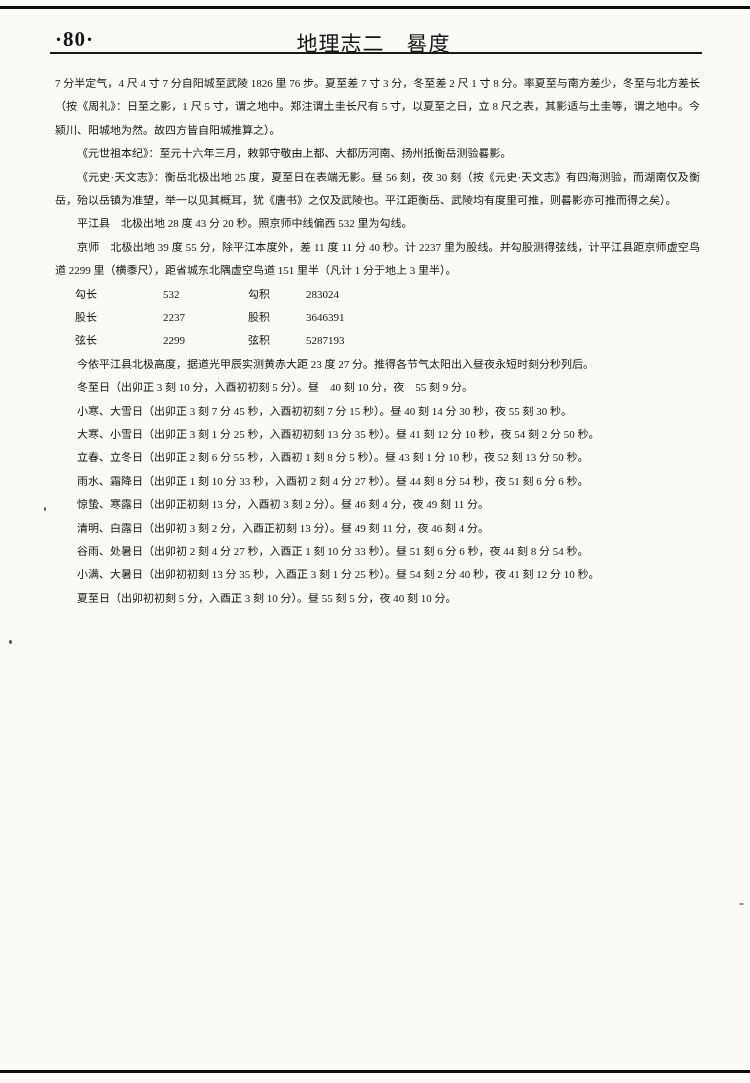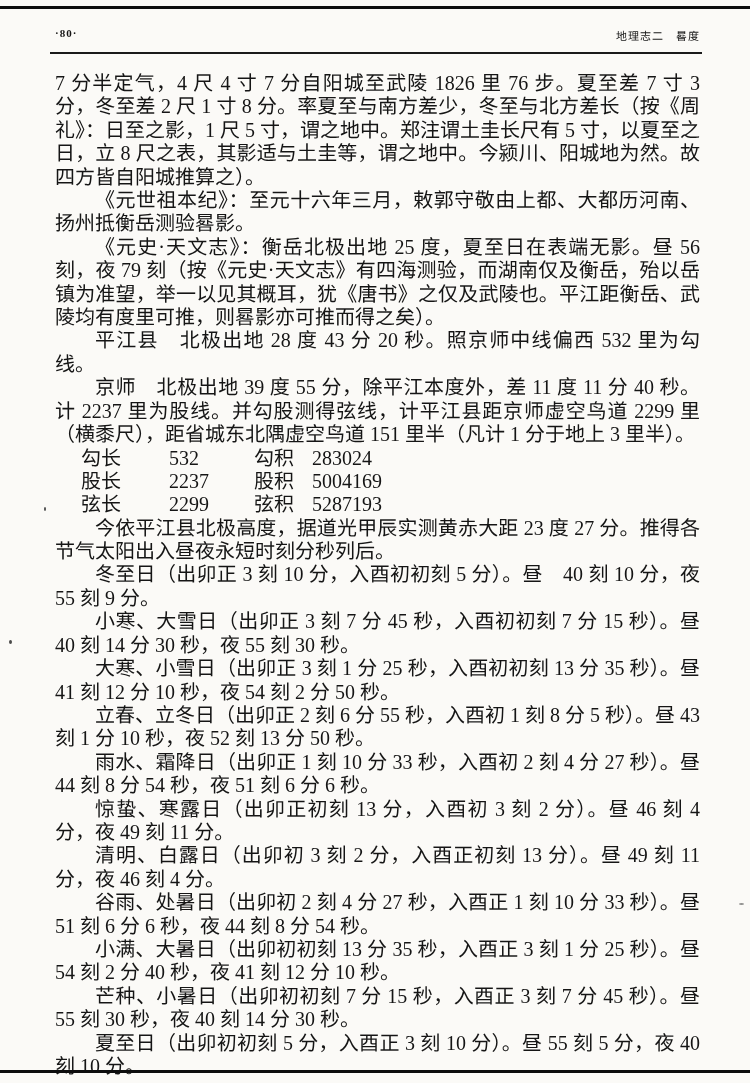--- a/index.html
+++ b/index.html
@@ -9,34 +9,34 @@
     font-family:"Liberation Serif","DejaVu Serif",serif;
     color:#151515;
     position:relative;
     overflow:hidden;
   }
   .page{position:absolute;inset:0;}
   .edge{position:absolute;background:#0d0d0d;}
   .edge.top{top:6px;left:0;width:750px;height:3px;}
   .edge.bottom{top:1070px;left:0;width:750px;height:3px;}
   header{
-    position:absolute;top:27px;left:55px;right:50px;height:22px;
-    font-size:11px;letter-spacing:1px;
+    position:absolute;top:27px;left:55px;right:58px;height:22px;
+    font-size:21px;letter-spacing:1px;
   }
   .pageno{position:absolute;left:0;top:0;font-weight:bold;}
-  .ptitle{position:absolute;left:0;right:0;top:0;text-align:right;}
+  .ptitle{position:absolute;left:0;right:0;top:0;text-align:center;}
   .rule{position:absolute;top:52px;left:50px;right:48px;height:2px;background:#1a1a1a;}
   main{
     position:absolute;top:72px;left:55px;right:50px;
-    font-size:20px;line-height:23.4px;
+    font-size:11px;line-height:23.4px;
     text-align:justify;text-justify:inter-character;
   }
   p.para{margin:0;text-indent:2em;}
   p.para.noindent{text-indent:0;}
-  .gtable{margin-left:26px;}
+  .gtable{margin-left:20px;}
   .gtable .trow{display:flex;height:23.4px;}
   .gtable .c1{width:88px;}
   .gtable .c2{width:85px;}
   .gtable .c3{width:58px;}
   .gtable .c4{flex:1;}
   .speck{position:absolute;background:#4a4a4a;border-radius:50%;}
   .speck.s1{left:9px;top:640px;width:3px;height:4px;}
   .speck.s2{left:44px;top:507px;width:2px;height:4px;}
   .speck.s3{right:6px;top:903px;width:5px;height:2px;opacity:.6;}
 </style>
@@ -49,57 +49,56 @@
 
   <header>
     <span class="pageno">·80·</span>
     <span class="ptitle">地理志二　晷度</span>
   </header>
   <div class="rule"></div>
 
   <main>
     <p class="para noindent">7 分半定气，4 尺 4 寸 7 分自阳城至武陵 1826 里 76 步。夏至差 7 寸 3 分，冬至差 2 尺 1 寸 8 分。率夏至与南方差少，冬至与北方差长（按《周礼》：日至之影，1 尺 5 寸，谓之地中。郑注谓土圭长尺有 5 寸，以夏至之日，立 8 尺之表，其影适与土圭等，谓之地中。今颍川、阳城地为然。故四方皆自阳城推算之）。</p>
     <p class="para">《元世祖本纪》：至元十六年三月，敕郭守敬由上都、大都历河南、扬州抵衡岳测验晷影。</p>
-    <p class="para">《元史·天文志》：衡岳北极出地 25 度，夏至日在表端无影。昼 56 刻，夜 79 刻（按《元史·天文志》有四海测验，而湖南仅及衡岳，殆以岳镇为准望，举一以见其概耳，犹《唐书》之仅及武陵也。平江距衡岳、武陵均有度里可推，则晷影亦可推而得之矣）。</p>
+    <p class="para">《元史·天文志》：衡岳北极出地 25 度，夏至日在表端无影。昼 56 刻，夜 30 刻（按《元史·天文志》有四海测验，而湖南仅及衡岳，殆以岳镇为准望，举一以见其概耳，犹《唐书》之仅及武陵也。平江距衡岳、武陵均有度里可推，则晷影亦可推而得之矣）。</p>
     <p class="para">平江县　北极出地 28 度 43 分 20 秒。照京师中线偏西 532 里为勾线。</p>
     <p class="para">京师　北极出地 39 度 55 分，除平江本度外，差 11 度 11 分 40 秒。计 2237 里为股线。并勾股测得弦线，计平江县距京师虚空鸟道 2299 里（横黍尺），距省城东北隅虚空鸟道 151 里半（凡计 1 分于地上 3 里半）。</p>
 
     <div class="gtable">
       <div class="trow">
         <span class="c1">勾长</span>
         <span class="c2">532</span>
         <span class="c3">勾积</span>
         <span class="c4">283024</span>
       </div>
       <div class="trow">
         <span class="c1">股长</span>
         <span class="c2">2237</span>
         <span class="c3">股积</span>
-        <span class="c4">5004169</span>
+        <span class="c4">3646391</span>
       </div>
       <div class="trow">
         <span class="c1">弦长</span>
         <span class="c2">2299</span>
         <span class="c3">弦积</span>
         <span class="c4">5287193</span>
       </div>
     </div>
 
     <p class="para">今依平江县北极高度，据道光甲辰实测黄赤大距 23 度 27 分。推得各节气太阳出入昼夜永短时刻分秒列后。</p>
 
     <p class="para">冬至日（出卯正 3 刻 10 分，入酉初初刻 5 分）。昼　40 刻 10 分，夜　55 刻 9 分。</p>
     <p class="para">小寒、大雪日（出卯正 3 刻 7 分 45 秒，入酉初初刻 7 分 15 秒）。昼 40 刻 14 分 30 秒，夜 55 刻 30 秒。</p>
     <p class="para">大寒、小雪日（出卯正 3 刻 1 分 25 秒，入酉初初刻 13 分 35 秒）。昼 41 刻 12 分 10 秒，夜 54 刻 2 分 50 秒。</p>
     <p class="para">立春、立冬日（出卯正 2 刻 6 分 55 秒，入酉初 1 刻 8 分 5 秒）。昼 43 刻 1 分 10 秒，夜 52 刻 13 分 50 秒。</p>
     <p class="para">雨水、霜降日（出卯正 1 刻 10 分 33 秒，入酉初 2 刻 4 分 27 秒）。昼 44 刻 8 分 54 秒，夜 51 刻 6 分 6 秒。</p>
     <p class="para">惊蛰、寒露日（出卯正初刻 13 分，入酉初 3 刻 2 分）。昼 46 刻 4 分，夜 49 刻 11 分。</p>
     <p class="para">清明、白露日（出卯初 3 刻 2 分，入酉正初刻 13 分）。昼 49 刻 11 分，夜 46 刻 4 分。</p>
     <p class="para">谷雨、处暑日（出卯初 2 刻 4 分 27 秒，入酉正 1 刻 10 分 33 秒）。昼 51 刻 6 分 6 秒，夜 44 刻 8 分 54 秒。</p>
     <p class="para">小满、大暑日（出卯初初刻 13 分 35 秒，入酉正 3 刻 1 分 25 秒）。昼 54 刻 2 分 40 秒，夜 41 刻 12 分 10 秒。</p>
-    <p class="para">芒种、小暑日（出卯初初刻 7 分 15 秒，入酉正 3 刻 7 分 45 秒）。昼 55 刻 30 秒，夜 40 刻 14 分 30 秒。</p>
     <p class="para">夏至日（出卯初初刻 5 分，入酉正 3 刻 10 分）。昼 55 刻 5 分，夜 40 刻 10 分。</p>
 
   </main>
 
   <div class="speck s1"></div>
   <div class="speck s2"></div>
   <div class="speck s3"></div>
 
   <div class="edge bottom"></div>
 

